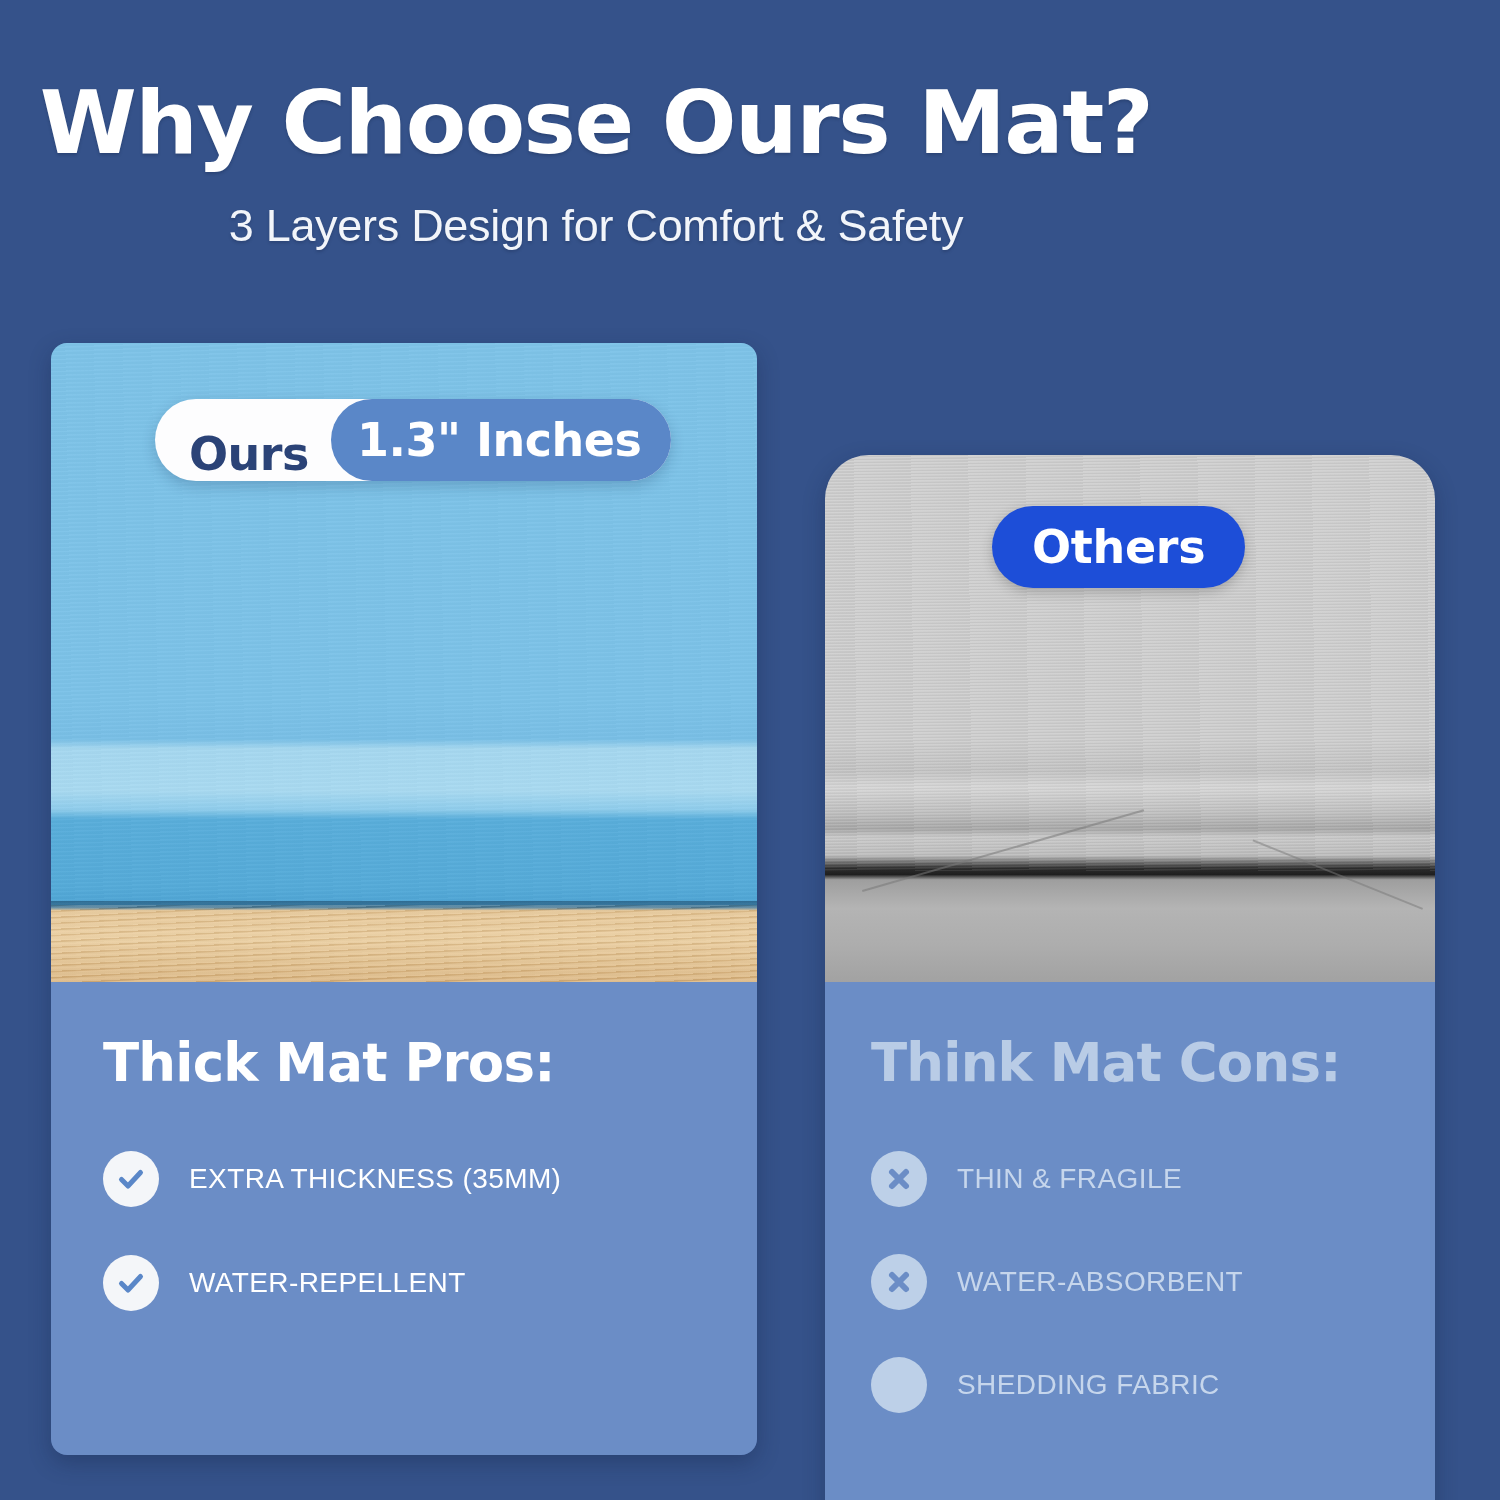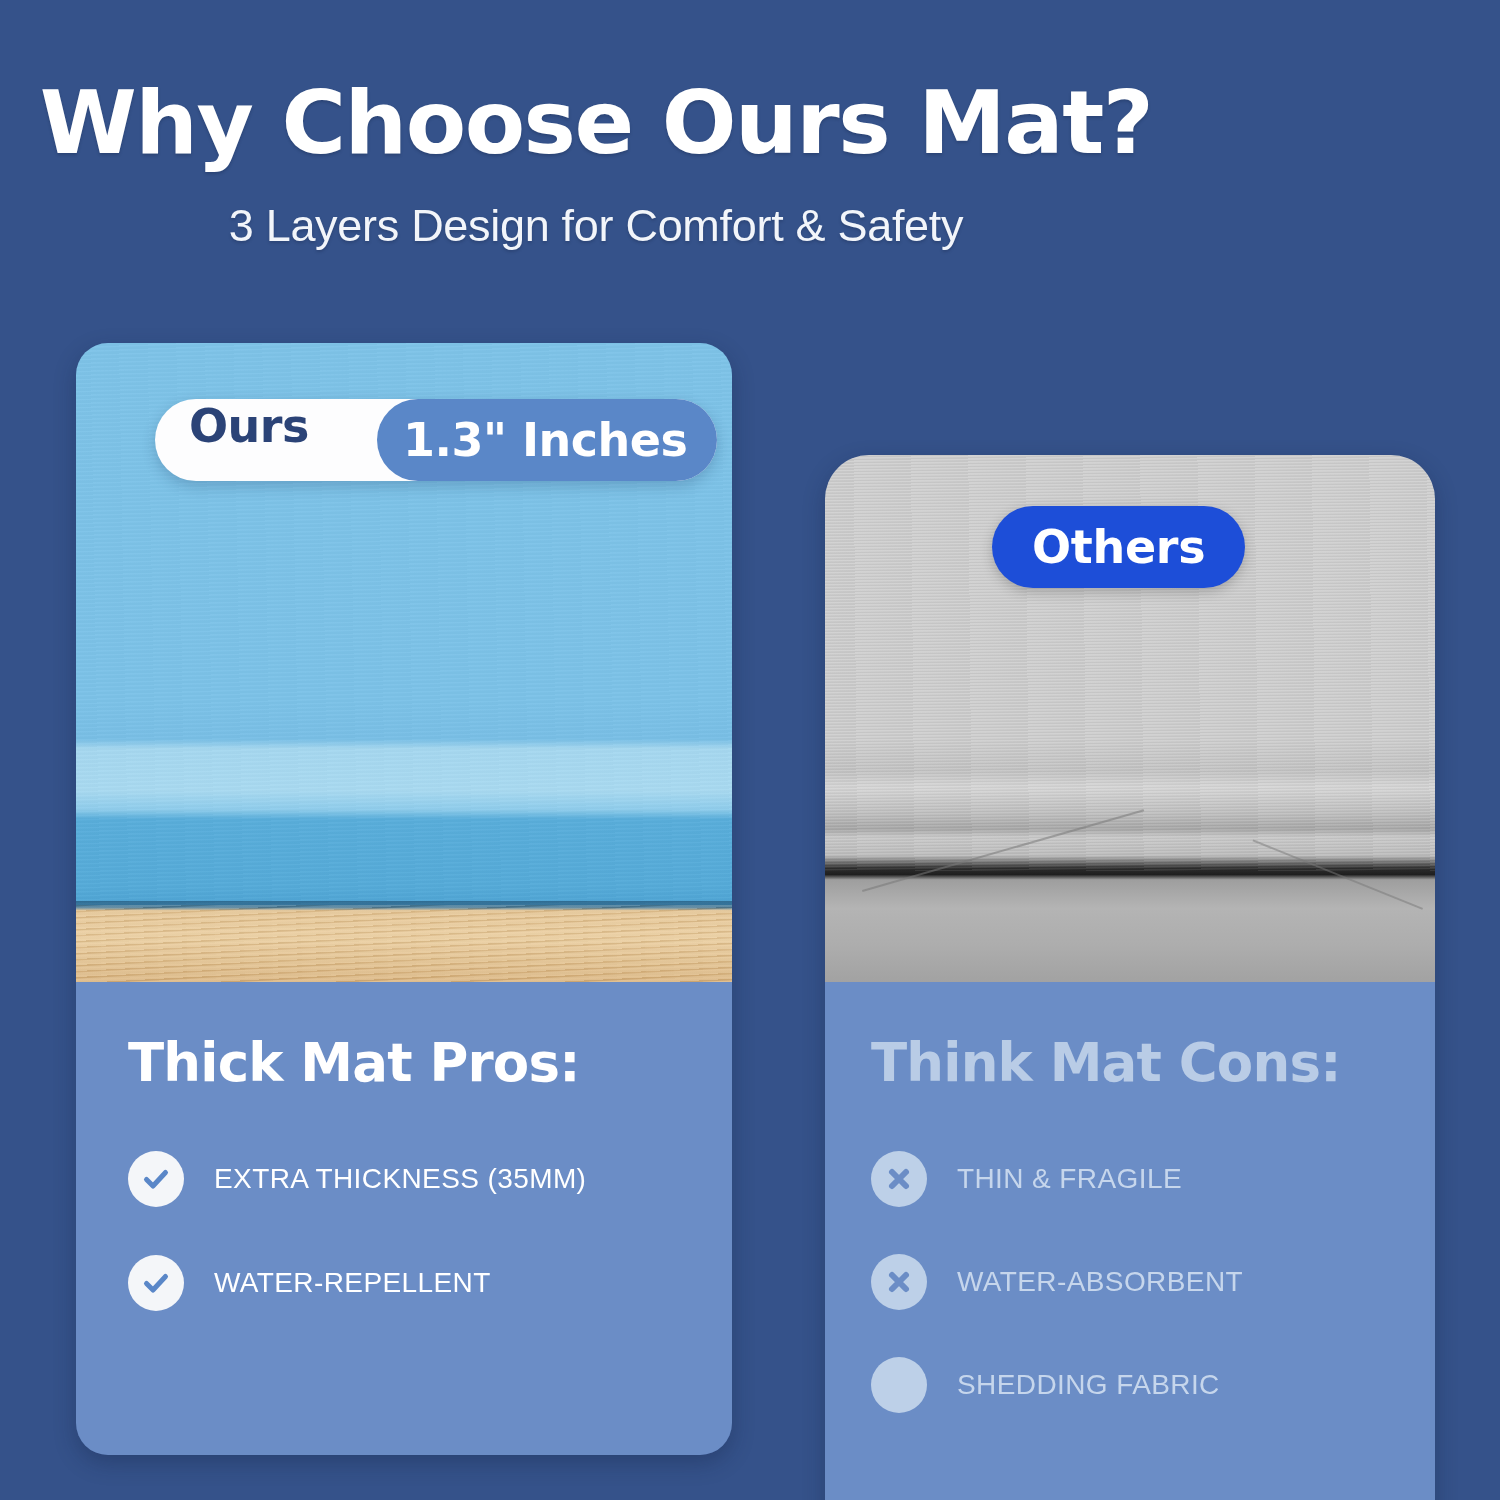--- a/index.html
+++ b/index.html
@@ -52,25 +52,25 @@
     text-shadow: 0 2px 3px rgba(20,35,70,0.28);
   }
 
   
   .card {
     position: absolute;
     overflow: hidden;
     box-shadow: 0 8px 22px rgba(16,30,60,0.30);
   }
   .card-ours {
-    left: 76px;
+    left: 51px;
     top: 343px;
-    width: 656px;
+    width: 706px;
     height: 1112px;
-    border-radius: 32px;
+    border-radius: 16px;
   }
   .card-others {
     left: 825px;
     top: 455px;
     width: 610px;
     height: 1292px;
     border-radius: 44px;
   }
 
   .photo {
@@ -256,25 +256,24 @@
 
   
   .badge-ours {
     position: absolute;
     left: 155px;
     top: 399px;
     height: 82px;
     border-radius: 41px;
     background: #FDFDFE;
     display: flex;
-    align-items: flex-start;
+    align-items: flex-end;
     padding-left: 34px;
     box-shadow: 0 5px 14px rgba(20,45,85,0.22);
     z-index: 5;
-    gap: 46px;
   }
   .badge-ours-label {
     color: #2B4377;
     font-size: 46px;
     font-weight: 700;
     letter-spacing: -0.5px;
     font-family: "DejaVu Sans", sans-serif;
     padding-right: 22px;
   }
   .badge-ours-value {

